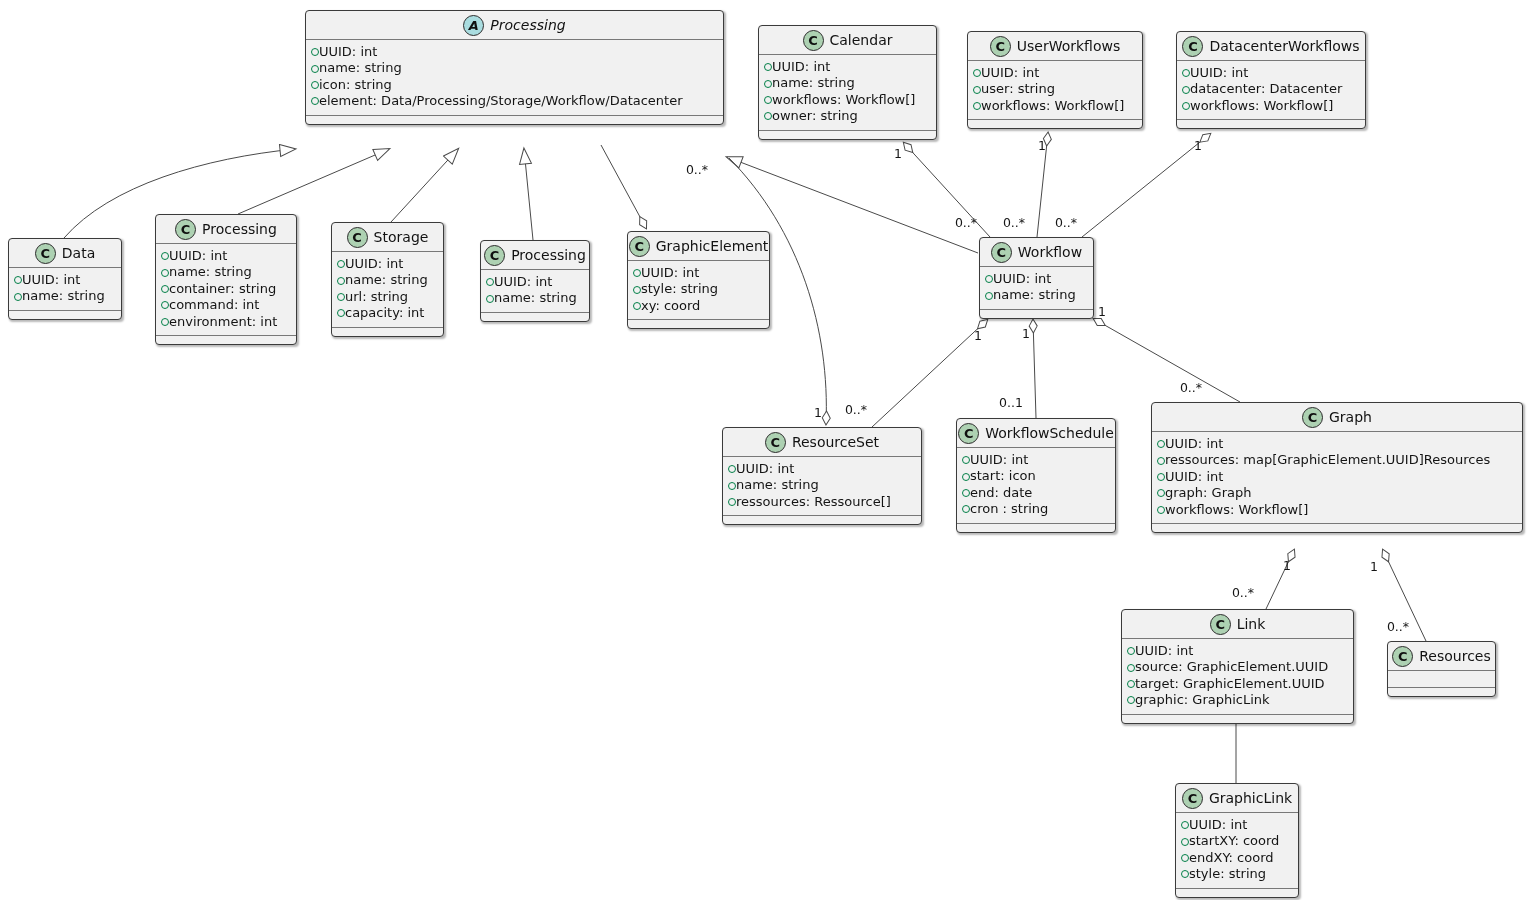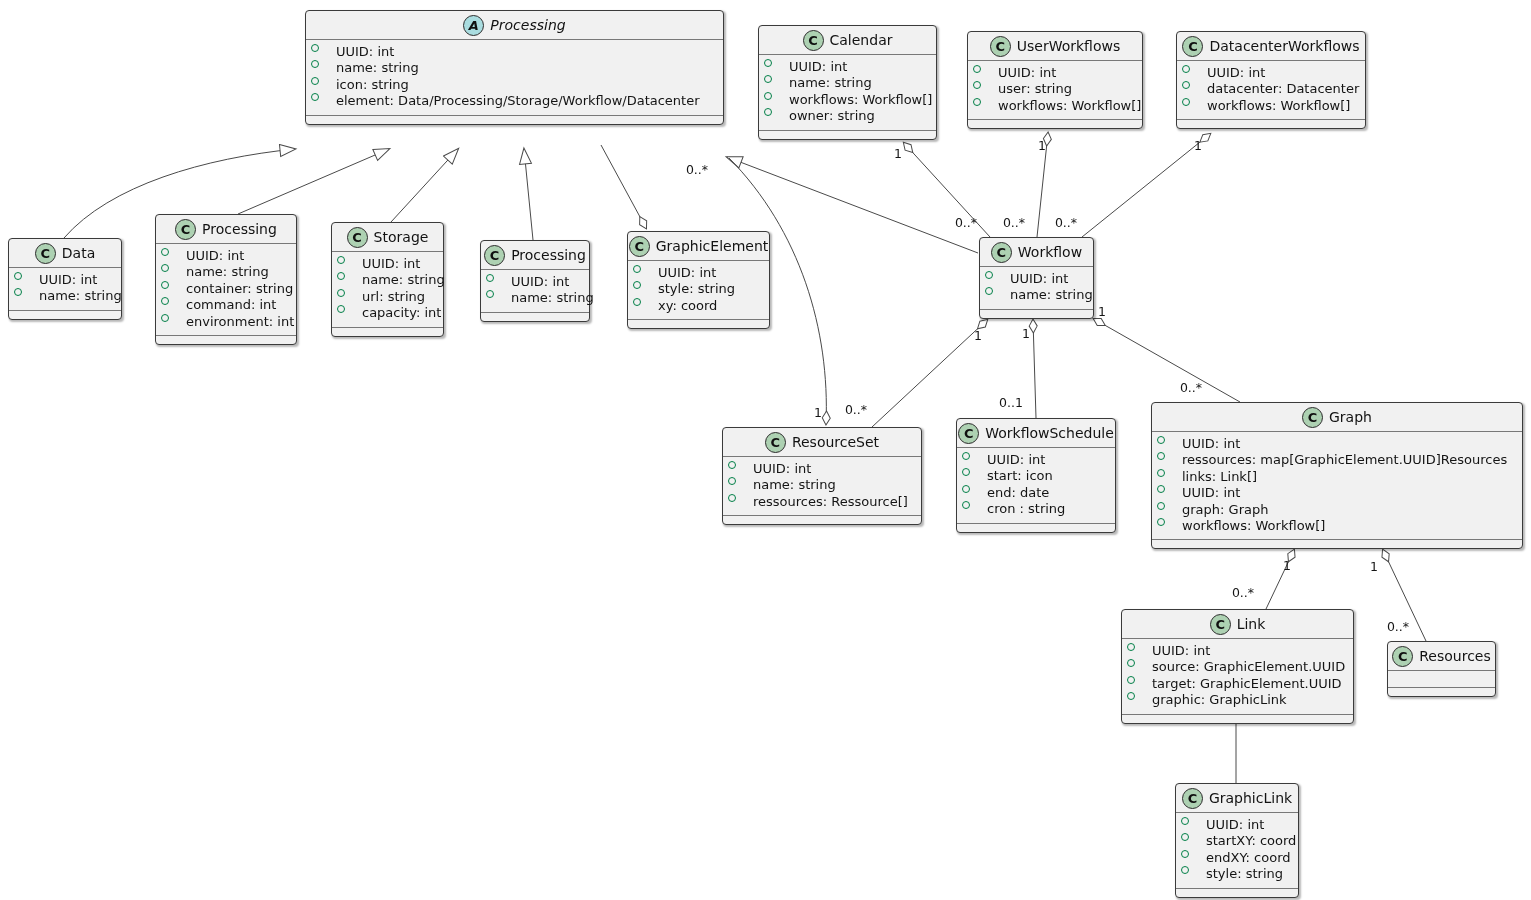--- a/index.html
+++ b/index.html
@@ -12,21 +12,21 @@
              border-radius:4px;box-shadow:1.5px 1.5px 2px rgba(0,0,0,.28);}
   .hdr{display:flex;align-items:center;justify-content:center;gap:6px;
        padding:3px 6px;border-bottom:1px solid #787878;min-height:22px;}
   .circ{width:21px;height:21px;border-radius:50%;background:#ADD1B2;border:1px solid #2c2c2c;
         display:flex;align-items:center;justify-content:center;
         font-weight:bold;font-size:13px;color:#101010;flex:0 0 auto;box-sizing:border-box;}
   .abstract .circ{background:#A9DCDF;font-style:italic;}
   .cname{font-size:14px;color:#121212;white-space:nowrap;}
   .abstract .cname{font-style:italic;}
   .attrs{padding:4px 6px 5px 5px;border-bottom:1px solid #787878;min-height:7px;}
-  .attr{display:flex;align-items:flex-start;gap:17px;line-height:16.4px;white-space:nowrap;}
+  .attr{display:flex;align-items:center;gap:0;line-height:16.4px;white-space:nowrap;}
   .dot{width:6px;height:6px;border-radius:50%;border:1px solid #038048;flex:0 0 auto;
        box-sizing:content-box;background:#f1f1f1;}
   .atext{font-size:13px;color:#141414;}
   .foot{height:8px;}
 </style>
 </head>
 <body>
 
 <div id="canvas">
   <svg id="edges" width="1531" height="900" viewBox="0 0 1531 900">
@@ -346,24 +346,20 @@
         <div class="attr">
           <span class="dot"></span>
           <span class="atext">UUID: int</span>
         </div>
         <div class="attr">
           <span class="dot"></span>
           <span class="atext">ressources: map[GraphicElement.UUID]Resources</span>
         </div>
         <div class="attr">
           <span class="dot"></span>
-          <span class="atext">links: Link[]</span>
-        </div>
-        <div class="attr">
-          <span class="dot"></span>
           <span class="atext">UUID: int</span>
         </div>
         <div class="attr">
           <span class="dot"></span>
           <span class="atext">graph: Graph</span>
         </div>
         <div class="attr">
           <span class="dot"></span>
           <span class="atext">workflows: Workflow[]</span>
         </div>

